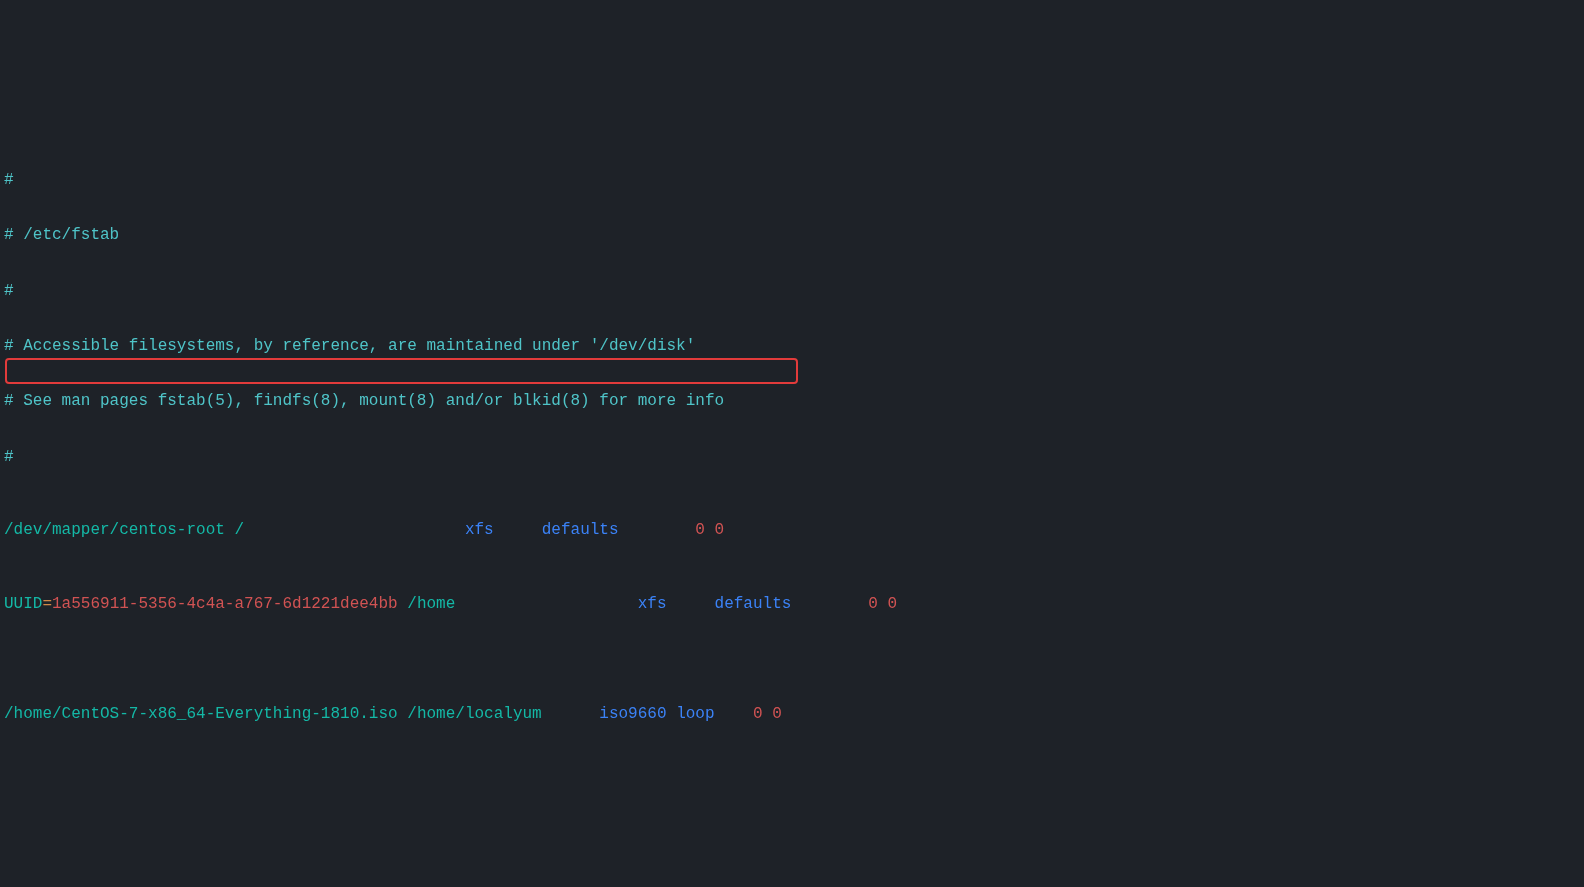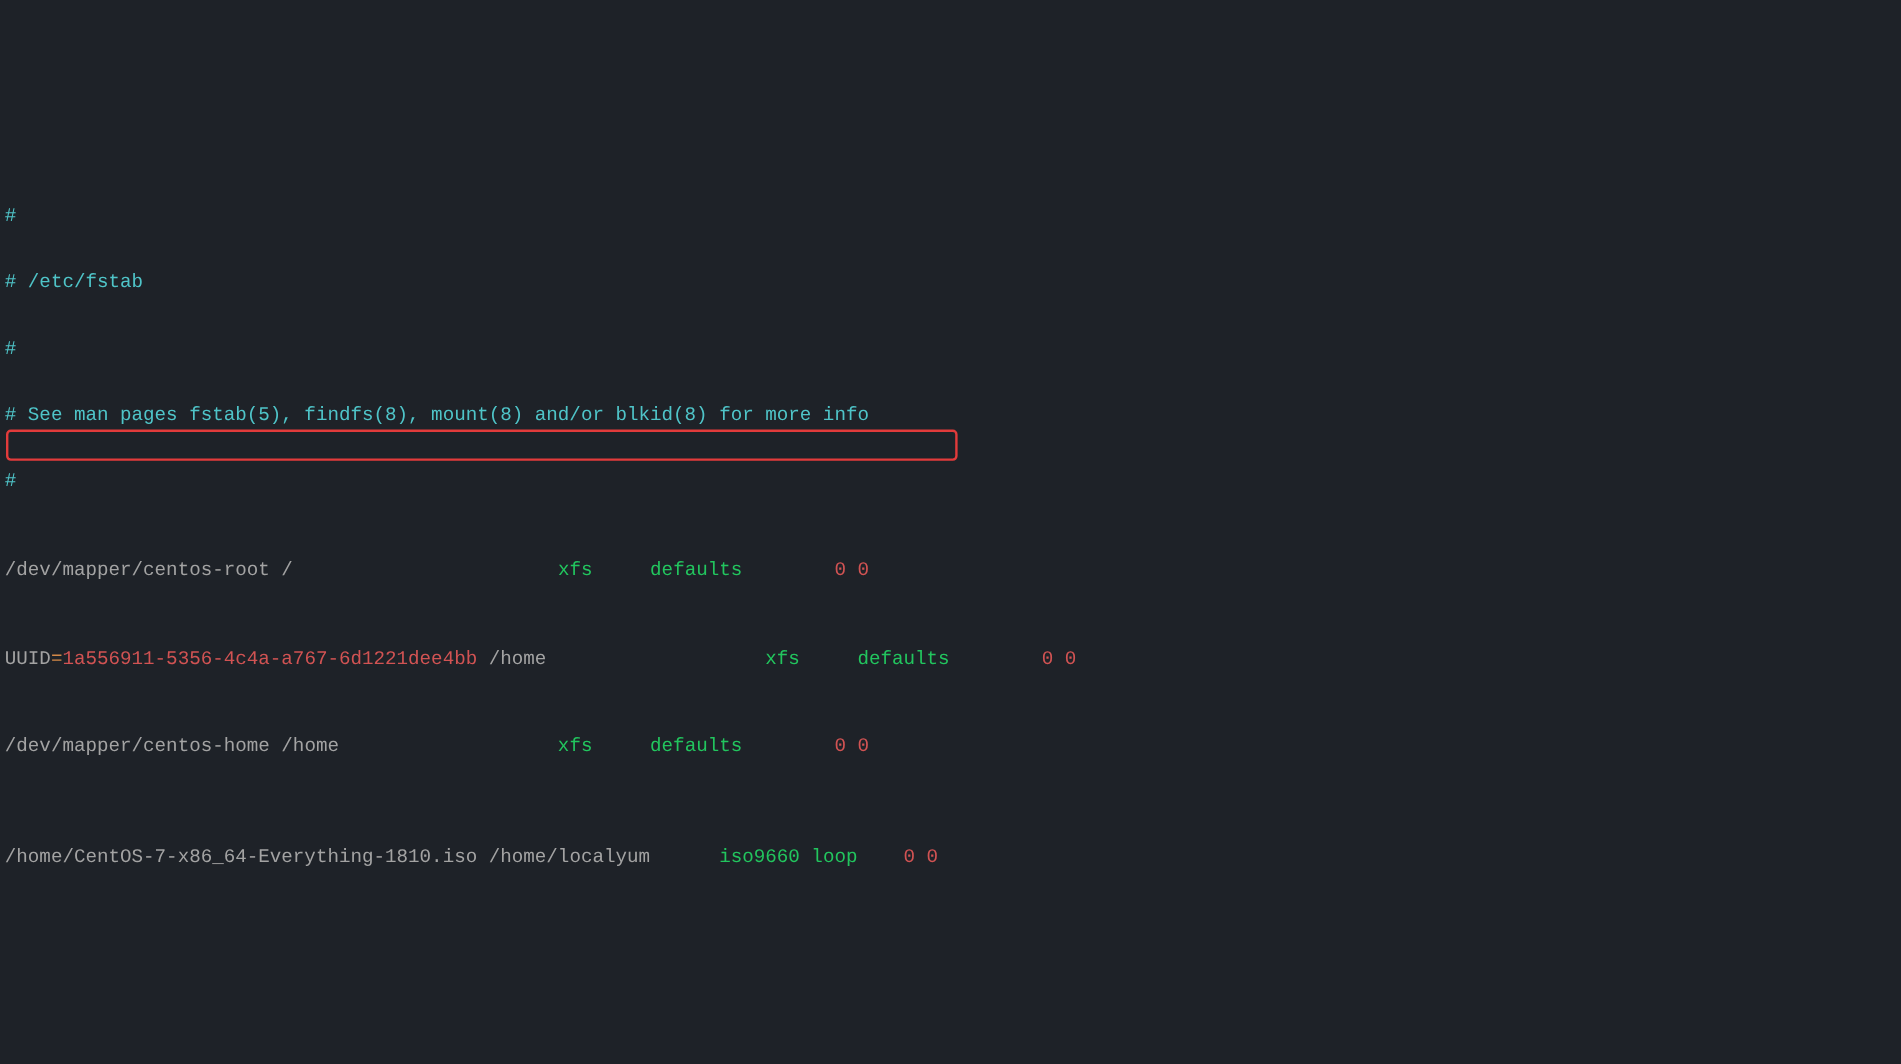--- a/index.html
+++ b/index.html
@@ -25,27 +25,27 @@
       position: relative;
     }
     .line {
       height: 18.5px;
       white-space: pre;
     }
     .comment {
       color: #4fc4c8;
     }
     .white {
-      color: #a3a3a3;
+      color: #14b8a6;
     }
     .orange {
       color: #d28847;
     }
     .green {
-      color: #22c55e;
+      color: #3b82f6;
     }
     .red {
       color: #d15353;
     }
     .highlight-box {
       position: absolute;
       border: 2px solid #e23b3b;
       border-radius: 4px;
       top: 224px;
       left: 1px;
@@ -60,28 +60,28 @@
 </head>
 <body>
 
 
 
 <div class="terminal">
   <div class="lines-container">
     <div class="line comment">#</div>
     <div class="line comment"># /etc/fstab</div>
     <div class="line comment">#</div>
+    <div class="line comment"># Accessible filesystems, by reference, are maintained under '/dev/disk'</div>
     <div class="line comment"># See man pages fstab(5), findfs(8), mount(8) and/or blkid(8) for more info</div>
     <div class="line comment">#</div>
 
     <div class="line"><span class="white">/dev/mapper/centos-root</span><span class="white"> </span><span class="white">/</span><span>                       </span><span class="green">xfs</span><span>     </span><span class="green">defaults</span><span>        </span><span class="red">0</span><span> </span><span class="red">0</span></div>
 
     <div class="line"><span class="white">UUID</span><span class="orange">=</span><span class="red">1a556911-5356-4c4a-a767-6d1221dee4bb</span><span class="white"> /home</span><span>                   </span><span class="green">xfs</span><span>     </span><span class="green">defaults</span><span>        </span><span class="red">0</span><span> </span><span class="red">0</span></div>
 
-    <div class="line"><span class="white">/dev/mapper/centos-home</span><span class="white"> /home</span><span>                   </span><span class="green">xfs</span><span>     </span><span class="green">defaults</span><span>        </span><span class="red">0</span><span> </span><span class="red">0</span></div>
 
 
     <div class="line"><span class="white">/home/CentOS-7-x86_64-Everything-1810.iso</span><span class="white"> /home/localyum</span><span>      </span><span class="green">iso9660</span><span> </span><span class="green">loop</span><span>    </span><span class="red">0</span><span> </span><span class="red">0</span></div>
 
     
 
     <div class="highlight-box"></div>
   </div>
 
   

